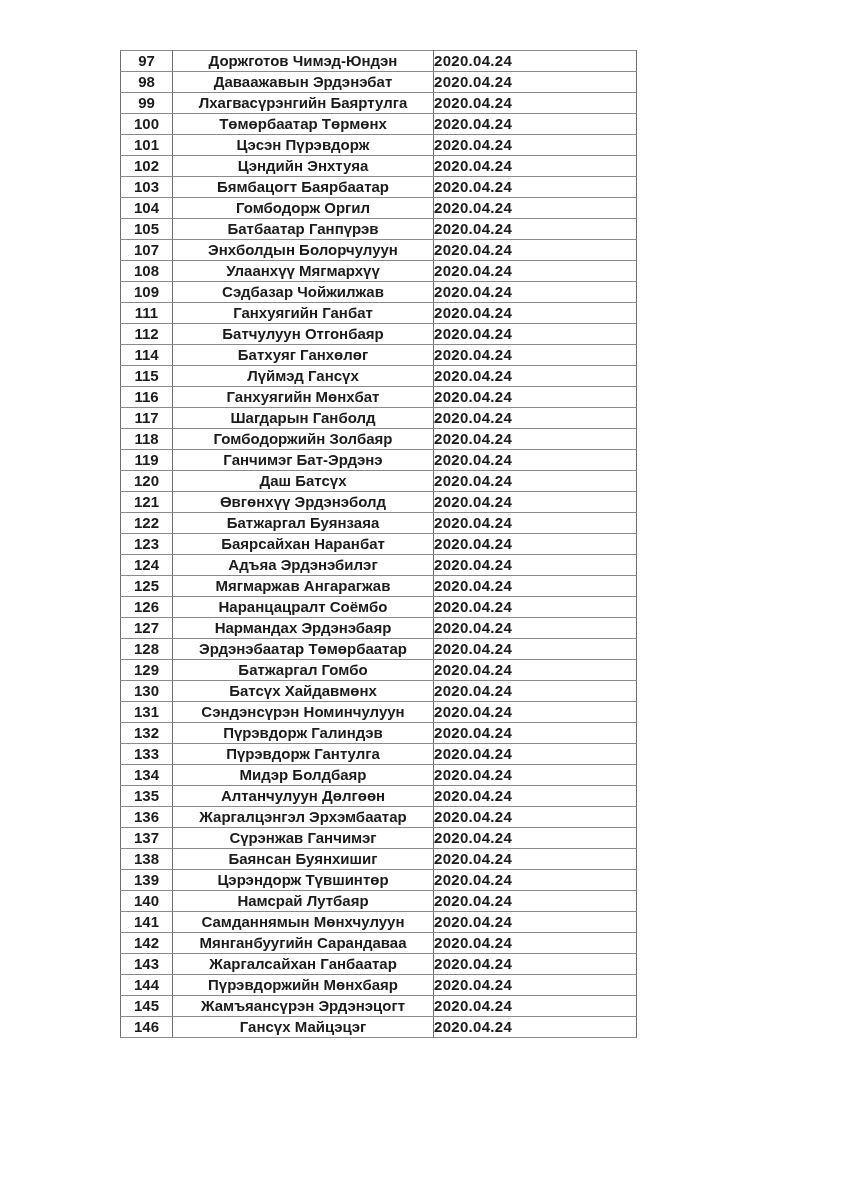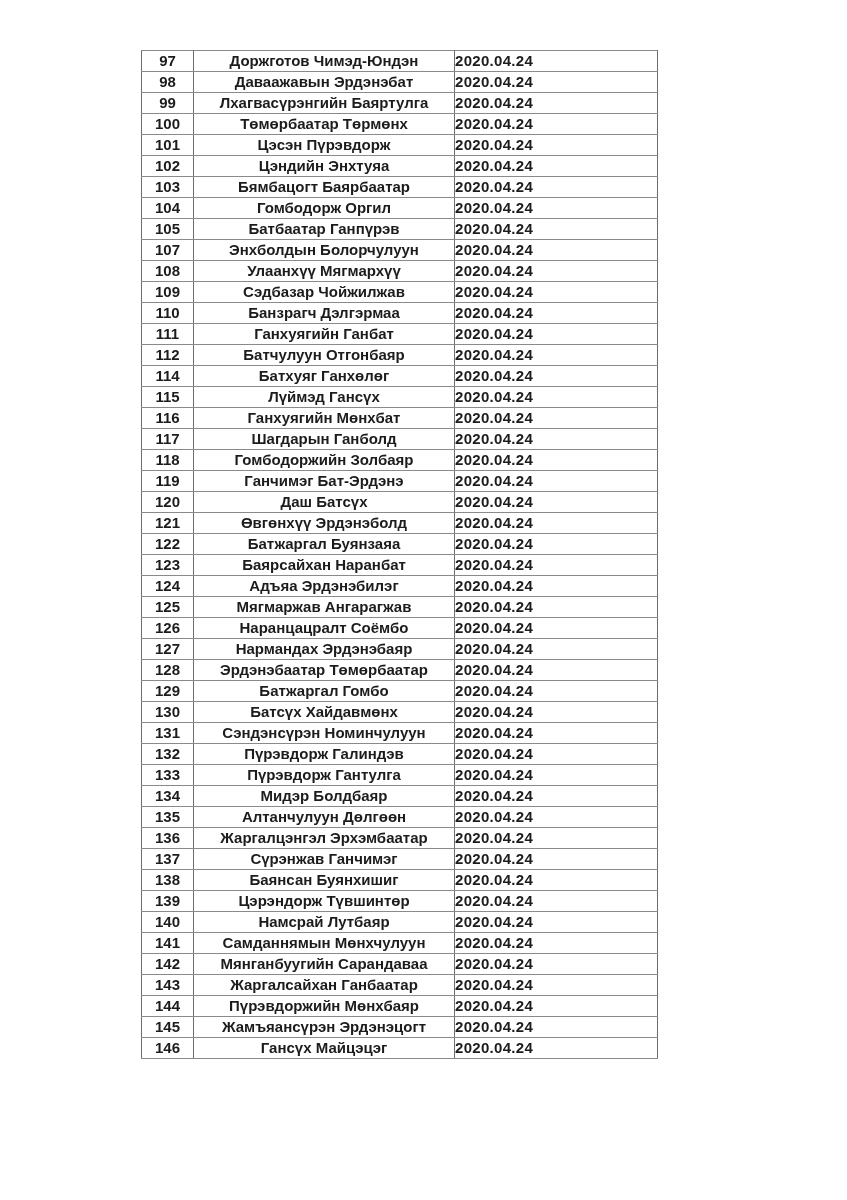--- a/index.html
+++ b/index.html
@@ -21,21 +21,20 @@
     height: 1200px;
     background: #ffffff;
   }
   table.roster {
     position: absolute;
     left: 120px;
     top: 50px;
     border-collapse: collapse;
     table-layout: fixed;
     background: #ffffff;
-    margin-left: 21px;
   }
   table.roster td {
     border: 1px solid;
     border-color: #8a8a8a #6e6e6e; 
     height: 20px;
     padding: 0;
     font-size: 15px;
     font-weight: bold;
     color: #1c1c1c;
     line-height: 20px;
@@ -129,25 +128,20 @@
     <td class="col-name">Улаанхүү Мягмархүү</td>
     <td class="col-date">2020.04.24</td>
   </tr>
 
   <tr>
     <td class="col-no">109</td>
     <td class="col-name">Сэдбазар Чойжилжав</td>
     <td class="col-date">2020.04.24</td>
   </tr>
 
-  <tr>
-    <td class="col-no">110</td>
-    <td class="col-name">Банзрагч Дэлгэрмаа</td>
-    <td class="col-date">2020.04.24</td>
-  </tr>
 
   <tr>
     <td class="col-no">111</td>
     <td class="col-name">Ганхуягийн Ганбат</td>
     <td class="col-date">2020.04.24</td>
   </tr>
 
   <tr>
     <td class="col-no">112</td>
     <td class="col-name">Батчулуун Отгонбаяр</td>

